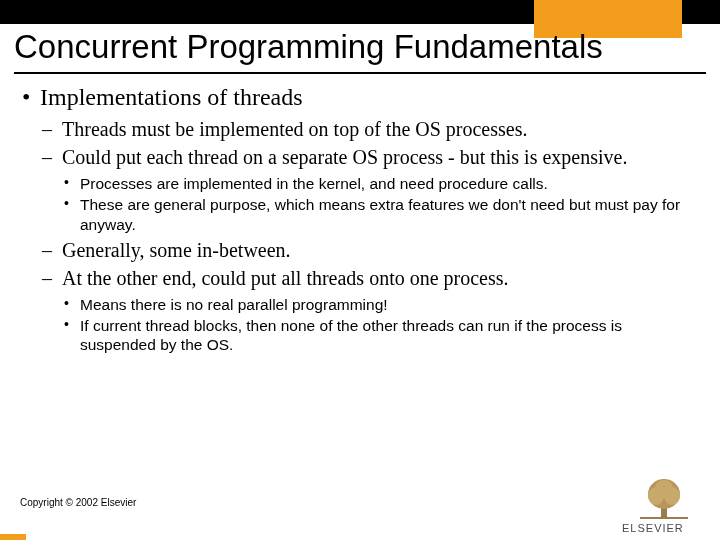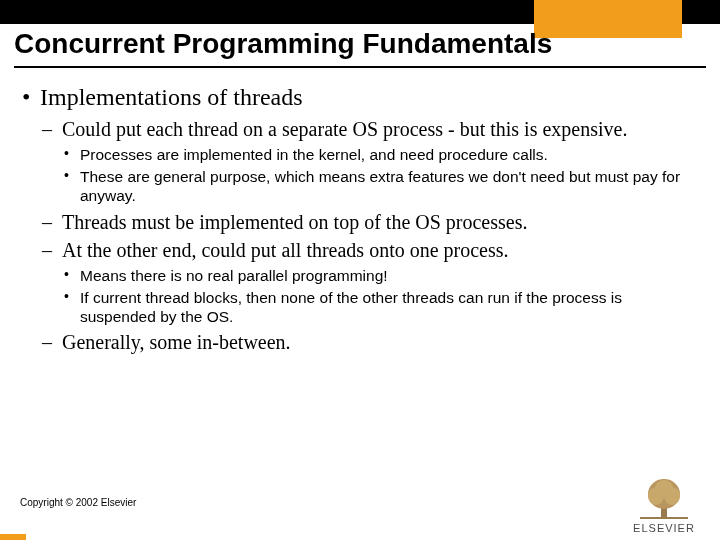--- a/index.html
+++ b/index.html
@@ -2,81 +2,81 @@
 <html><head>
 <meta charset="utf-8">
 <style>
   * { margin: 0; padding: 0; box-sizing: border-box; }
   html, body { width: 720px; height: 540px; background: #fff; font-family: Arial, Helvetica, sans-serif; color: #000; }
   .slide { position: relative; width: 720px; height: 540px; overflow: hidden; }
   .top-black { position: absolute; top: 0; left: 0; width: 100%; height: 24px; background: #000; }
   .top-orange { position: absolute; top: 0; right: 38px; width: 148px; height: 38px; background: #f39d1d; }
   .title {
     position: absolute; top: 28px; left: 14px; right: 14px;
-    font-family: "Arial Black", Arial, sans-serif; font-weight: 700;
-    font-size: 28px; letter-spacing: 0px; color: #000;
+    font-family: "Arial Black", Arial, sans-serif; font-weight: 400;
+    font-size: 33px; letter-spacing: 0px; color: #000;
     border-bottom: 2px solid #000; padding-bottom: 6px;
   }
   .body { position: absolute; top: 84px; left: 22px; right: 30px; }
   ul { list-style: none; }
   .lvl1 > li { font-family: "Times New Roman", Times, serif; font-size: 24px; margin-bottom: 6px; padding-left: 18px; position: relative; }
   .lvl1 > li::before { content: "•"; position: absolute; left: 0; top: 0; }
   .lvl2 { margin-top: 6px; }
   .lvl2 > li { font-family: "Times New Roman", Times, serif; font-size: 20px; line-height: 1.22; margin-bottom: 4px; padding-left: 22px; position: relative; }
   .lvl2 > li::before { content: "–"; position: absolute; left: 2px; top: 0; }
   .lvl3 { margin-top: 4px; margin-bottom: 4px; }
   .lvl3 > li { font-family: Arial, sans-serif; font-size: 15.5px; line-height: 1.25; margin-bottom: 2px; padding-left: 18px; position: relative; }
   .lvl3 > li::before { content: "•"; position: absolute; left: 2px; top: 0; font-size: 14px; }
   .copyright { position: absolute; left: 20px; bottom: 32px; font-family: Arial, sans-serif; font-size: 10px; color: #000; }
-  .logo { position: absolute; right: 14px; bottom: 6px; width: 84px; text-align: center; }
+  .logo { position: absolute; right: 14px; bottom: 6px; width: 84px; text-align: left; }
   .logo svg { display: block; margin: 0 auto; }
   .logo-text { font-family: Arial, sans-serif; font-size: 11px; letter-spacing: 1px; color: #4a4a4a; margin-top: 2px; }
   .bottom-orange { position: absolute; left: 0; bottom: 0; width: 26px; height: 6px; background: #f39d1d; }
 </style>
 </head>
 <body>
 
 <div class="slide">
   <div class="top-black"></div>
   <div class="top-orange"></div>
 
   <h1 class="title">Concurrent Programming Fundamentals</h1>
 
   <div class="body">
     <ul class="lvl1">
       <li>
         <span>Implementations of threads</span>
         <ul class="lvl2">
           <li>
+            <span>Threads must be implemented on top of the OS processes.</span>
+          </li>
+          <li>
             <span>Could put each thread on a separate OS process - but this is expensive.</span>
             <ul class="lvl3">
               <li>
                 <span>Processes are implemented in the kernel, and need procedure calls.</span>
               </li>
               <li>
                 <span>These are general purpose, which means extra features we don't need but must pay for anyway.</span>
               </li>
             </ul>
           </li>
           <li>
-            <span>Threads must be implemented on top of the OS processes.</span>
+            <span>Generally, some in-between.</span>
           </li>
           <li>
             <span>At the other end, could put all threads onto one process.</span>
             <ul class="lvl3">
               <li>
                 <span>Means there is no real parallel programming!</span>
               </li>
               <li>
                 <span>If current thread blocks, then none of the other threads can run if the process is suspended by the OS.</span>
               </li>
             </ul>
-          </li>
-          <li>
-            <span>Generally, some in-between.</span>
           </li>
         </ul>
       </li>
     </ul>
   </div>
 
   <div class="copyright">Copyright © 2002 Elsevier</div>
 
   <div class="logo">
     <svg width="48" height="44" viewBox="0 0 48 44">

